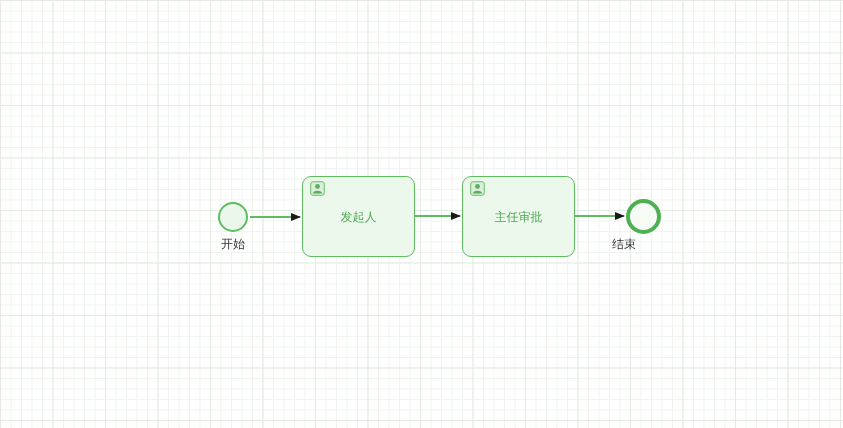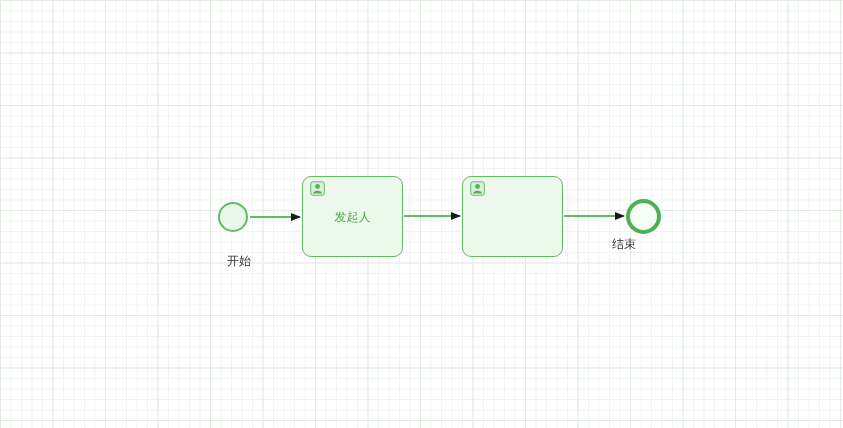--- a/index.html
+++ b/index.html
@@ -53,25 +53,25 @@
   }
   .node-label {
     position: absolute;
     width: 80px;
     text-align: center;
     font-size: 12px;
     color: var(--event-label, #333333);
     line-height: 14px;
     user-select: none;
   }
-  .node-label.start-label { left: 199px; top: 237px; margin-top: 17px; }
+  .node-label.start-label { left: 193px; top: 237px; }
   .node-label.end-label   { left: 584px; top: 237px; }
   .task {
     position: absolute;
-    width: 101px;
+    width: 113px;
     height: 81px;
     box-sizing: border-box;
     border: 1.5px solid var(--node-border, #5fbc61);
     border-radius: 9px;
     background: var(--node-fill, #edf8ed);
     cursor: pointer;
   }
   .task.task1 { left: 302px; top: 176px; }
   .task.task2 { left: 462px; top: 176px; }
   .task .task-icon {
@@ -122,18 +122,19 @@
   </div>
 
   <div class="task task2">
     <span class="task-icon">
       <svg viewBox="0 0 16 16" width="15" height="15">
         <rect x="0.75" y="0.75" width="14.5" height="14.5" rx="2.5" style="fill: var(--icon-bg, #d9efd9); stroke: var(--node-border, #5fbc61); stroke-width: 1;"></rect>
         <circle cx="8" cy="5.8" r="2.5" style="fill: var(--icon-fill, #5cab5e);"></circle>
         <path d="M3.2 13.2 C3.2 9.6 12.8 9.6 12.8 13.2 Z" style="fill: var(--icon-fill, #5cab5e);"></path>
       </svg>
     </span>
+    <span class="task-label">主任审批</span>
   </div>
 
   <div class="event end"></div>
   <div class="node-label end-label">结束</div>
 
 </div>
 
 </body></html>

